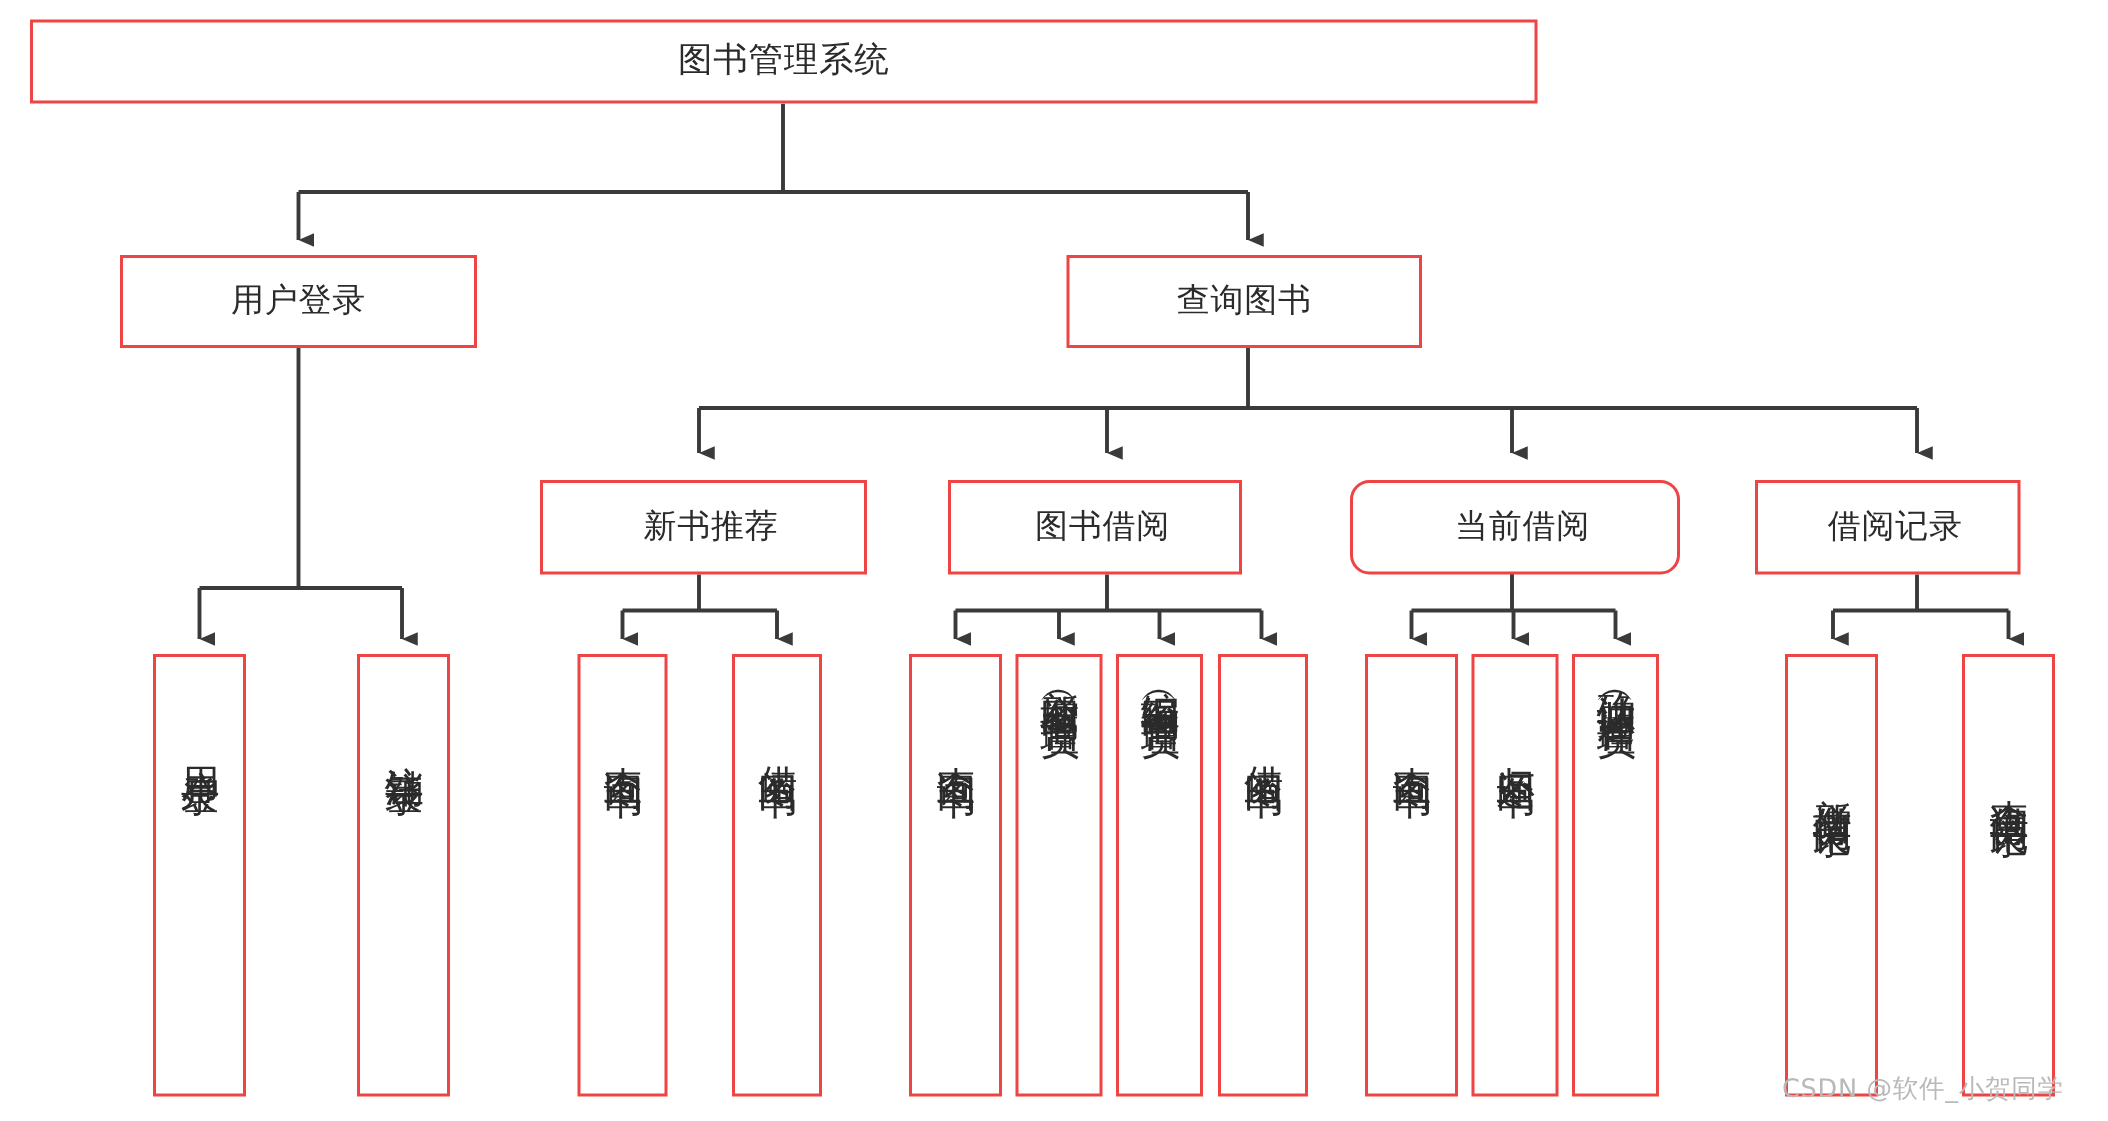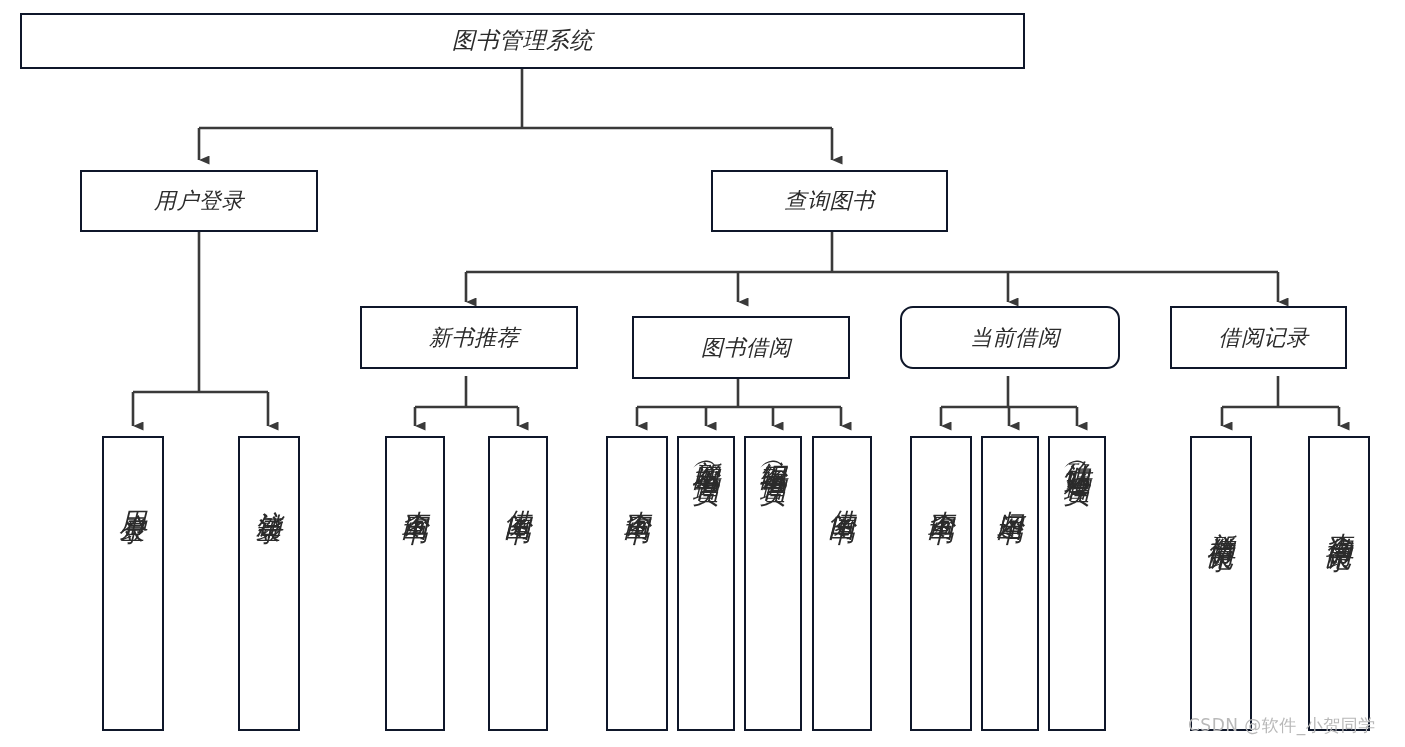--- a/index.html
+++ b/index.html
@@ -22,27 +22,26 @@
     position: absolute;
     left: 0;
     top: 0;
     width: 1405px;
     height: 747px;
     pointer-events: none;
   }
   .node {
     position: absolute;
     box-sizing: border-box;
-    border: 2px solid #0f172a;
+    border: 2px solid #ef4444;
     background: #ffffff;
     display: flex;
     align-items: center;
     justify-content: center;
     color: #2b2b2b;
-    font-style: italic;
   }
   .node .label {
     display: block;
     text-align: center;
     line-height: 1.18;
     letter-spacing: 0.5px;
   }
   
   .node.root {
     left: 20px;
@@ -58,29 +57,29 @@
     top: 170px;
     height: 62px;
   }
   .node.lvl2 .label {
     font-size: 22px;
   }
   #n-user-login { left: 80px;  width: 238px; }
   #n-book-mgmt  { left: 711px; width: 237px; }
   
   .node.lvl3 {
-    top: 306px;
+    top: 320px;
     height: 63px;
     padding-left: 10px;
   }
   .node.lvl3 .label {
     font-size: 22px;
   }
   #n-new-rec    { left: 360px;  width: 218px; }
-  #n-borrow     { left: 632px;  width: 218px; margin-top: 10px; }
+  #n-borrow     { left: 632px;  width: 196px; }
   #n-current    { left: 900px;  width: 220px; border-radius: 13px; }
   #n-record     { left: 1170px; width: 177px; }
   
   .node.leaf {
     top: 436px;
     height: 295px;
     align-items: flex-start;
     justify-content: center;
     padding-top: 4px;
   }

